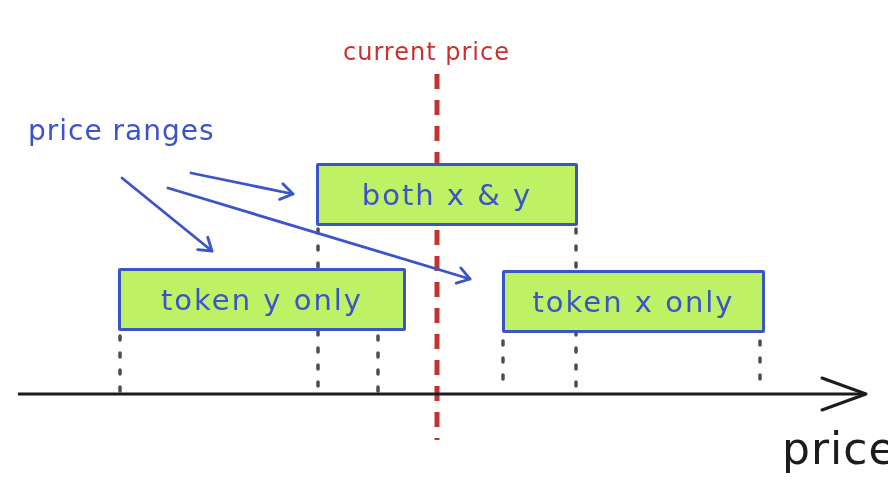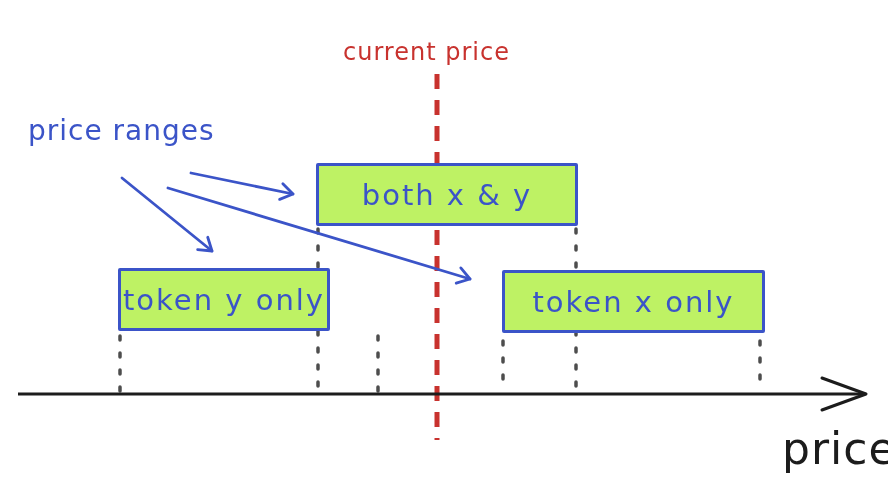--- a/index.html
+++ b/index.html
@@ -57,21 +57,21 @@
     font-size: 28px;
     color: #3b54c8;
   }
   .lbl-price-axis {
     left: 782px;
     top: 423px;
     font-size: 44px;
     color: #1c1c1c;
   }
   .box-both    { left: 316px; top: 163px; width: 262px; height: 63px; }
-  .box-token-y { left: 118px; top: 268px; width: 212px; height: 63px; }
+  .box-token-y { left: 118px; top: 268px; width: 288px; height: 63px; }
   .box-token-x { left: 502px; top: 270px; width: 263px; height: 63px; }
 </style>
 </head>
 <body>
 
 <div class="canvas">
 
   <svg class="layer-svg" width="888" height="482" viewBox="0 0 888 482">
     <defs>
       <marker id="arrow-blue" markerUnits="userSpaceOnUse" markerWidth="30" markerHeight="26" refX="15" refY="13" orient="auto">

